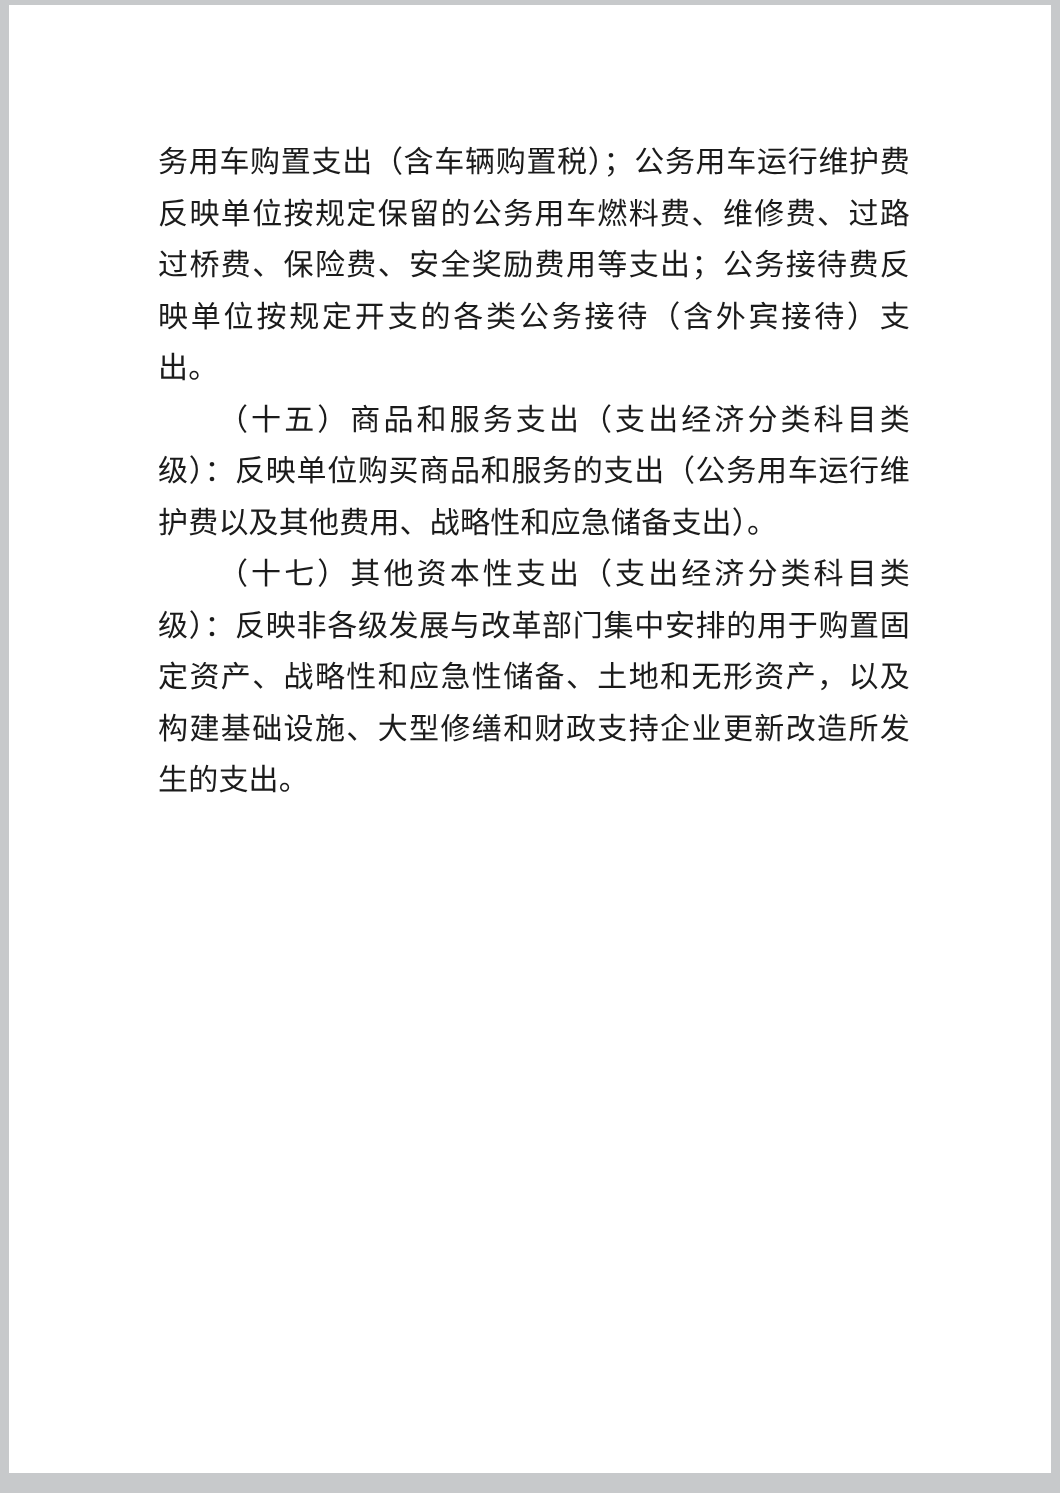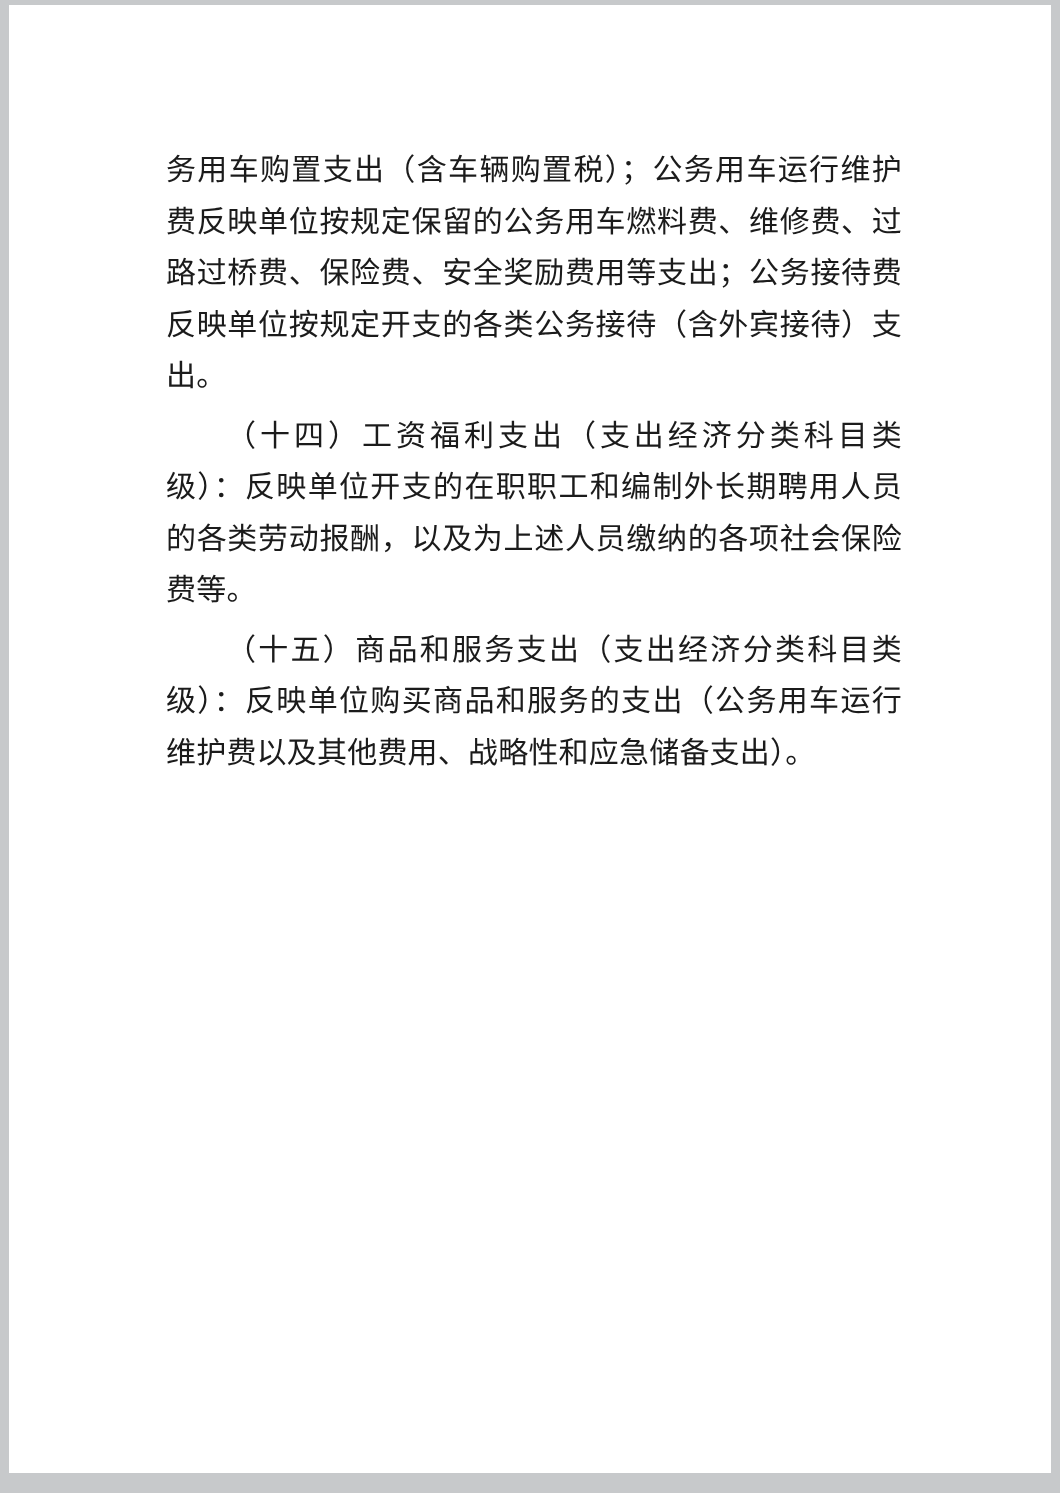--- a/index.html
+++ b/index.html
@@ -26,30 +26,30 @@
     top: 131px;
     width: 752px;
     color: #1b1b1b;
     font-size: 30px;
     line-height: 51.5px;
     text-align: justify;
     text-justify: inter-ideograph;
     letter-spacing: 0.2px;
   }
   .para {
-    margin: 8px;
+    margin: 0;
     padding: 0;
     text-indent: 2em;
   }
   .para.cont {
     text-indent: 0;
   }
 </style>
 </head>
 <body>
 
 <div class="paper">
   <div class="text-column">
     <p class="para cont">务用车购置支出（含车辆购置税）；公务用车运行维护费反映单位按规定保留的公务用车燃料费、维修费、过路过桥费、保险费、安全奖励费用等支出；公务接待费反映单位按规定开支的各类公务接待（含外宾接待）支出。</p>
-    <p class="para">（十四）工资福利支出（支出经济分类科目类级）：反映单位开支的在职职工和编制外长期聘用人员的各类劳动报酬，以及为上述人员缴纳的各项社会保险费等。</p>
     <p class="para">（十五）商品和服务支出（支出经济分类科目类级）：反映单位购买商品和服务的支出（公务用车运行维护费以及其他费用、战略性和应急储备支出）。</p>
+    <p class="para">（十七）其他资本性支出（支出经济分类科目类级）：反映非各级发展与改革部门集中安排的用于购置固定资产、战略性和应急性储备、土地和无形资产，以及构建基础设施、大型修缮和财政支持企业更新改造所发生的支出。</p>
   </div>
 </div>
 
 </body></html>

